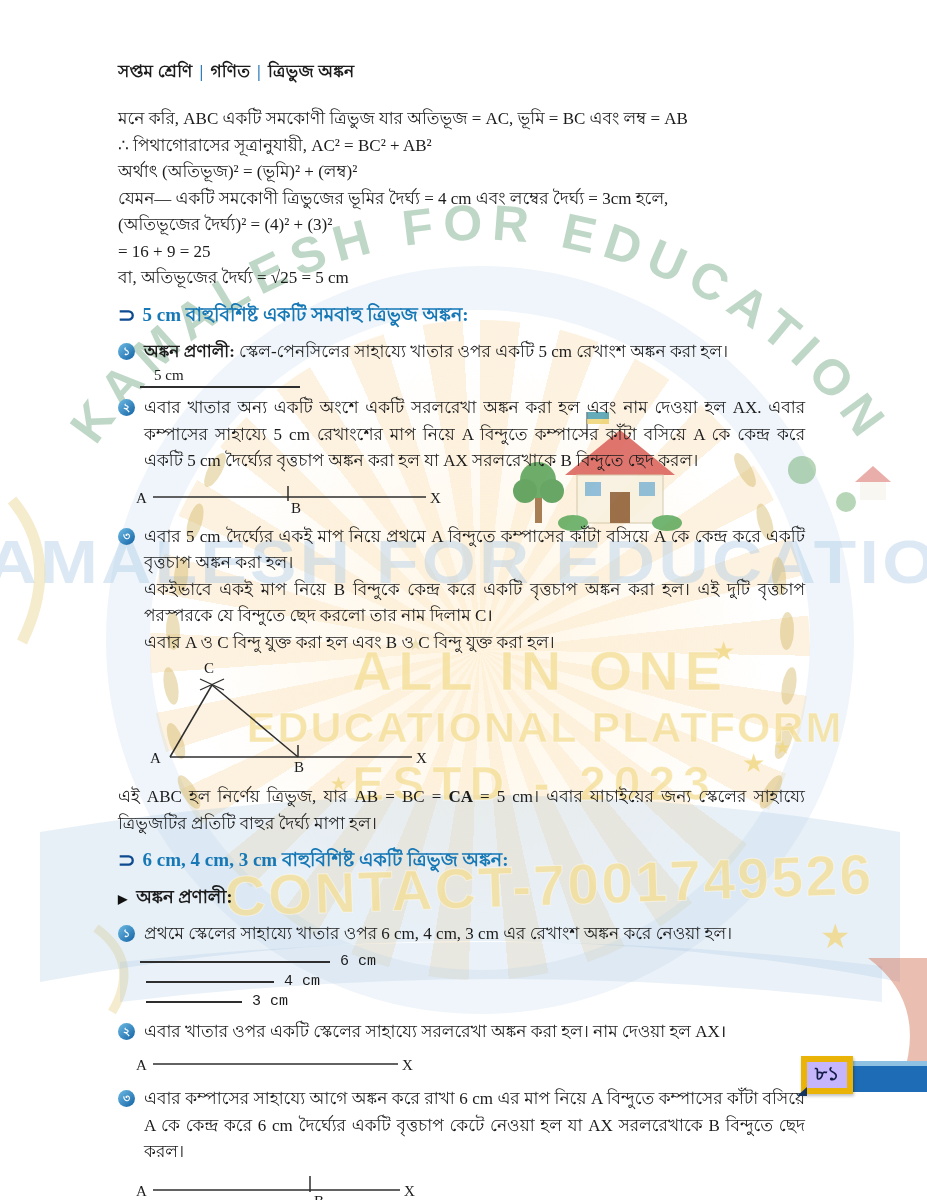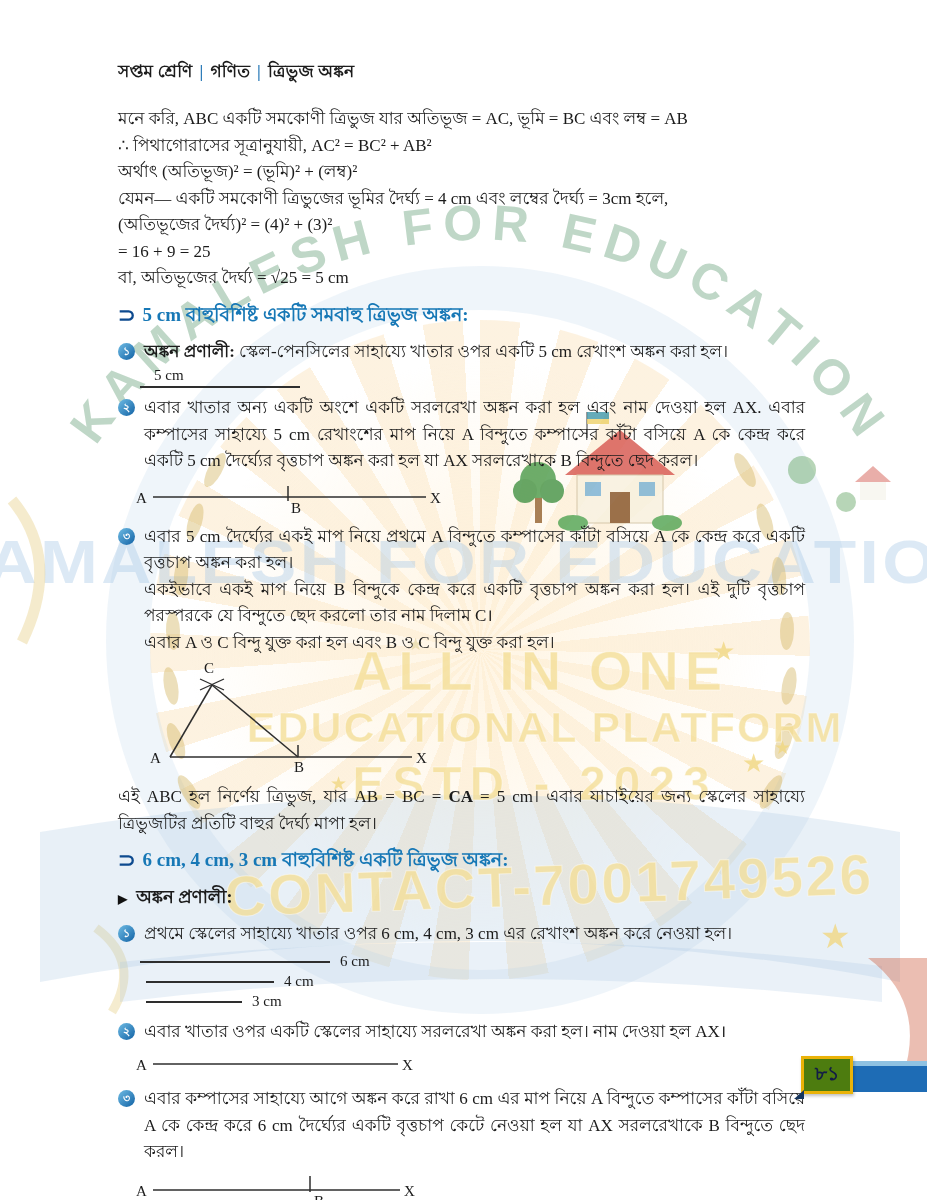--- a/index.html
+++ b/index.html
@@ -40,32 +40,32 @@
   }
   .steptext { flex:1; font-size:17px; line-height:26.5px; text-align:justify; }
   .steptext .b { font-weight:bold; }
   .para { font-size:17px; line-height:26.5px; text-align:justify; margin-top:10px; }
   .para .b { font-weight:bold; }
 
   .diagram { display:block; margin:4px 0 2px 18px; }
   .dg-label { font-size:15px; }
   svg text.dg-label { font-family:"Liberation Serif", serif; fill:#1b1b1b; }
   .segrows { margin:4px 0 2px 22px; }
-  .segrow { display:flex; align-items:center; gap:10px; height:20px; }
+  .segrow { display:flex; align-items:center; gap:10px; height:20px;font-family:Liberation Mono, monospace; }
   .segrow .ln { height:2px; background:#2e2e2e; }
   .seg5wrap { margin:2px 0 2px 22px; width:170px; }
   .seg5wrap .lbl { font-size:15px; margin-left:14px; }
   .seg5wrap .ln { height:2px; background:#2e2e2e; width:160px; margin-top:2px; }
 
   
   .footer-bar { position:absolute; top:1061px; left:851px; right:0; height:31px; background:#1e6cb5; z-index:1; }
   .footer-bar .stripe { position:absolute; top:0; left:0; right:0; height:5px; background:#8fc2e2; }
   .footer-badge {
     position:absolute; top:1056px; left:801px; width:52px; height:38px; z-index:2;
-    background:#4d7c0f; border:3px solid #eab308; box-shadow:1px 2px 3px rgba(0,0,0,0.25);
+    background:#c4b5fd; border:6px solid #eab308; box-shadow:1px 2px 3px rgba(0,0,0,0.25);
     display:flex; align-items:center; justify-content:center;
     font-weight:bold; font-size:19px; color:#131c46;
   }
   .footer-badge::after {
     content:""; position:absolute; left:-10px; bottom:-8px; width:10px; height:9px;
     background:#15355e; clip-path:polygon(0 100%, 100% 0, 100% 100%);
   }
 </style>
 </head>
 <body>

